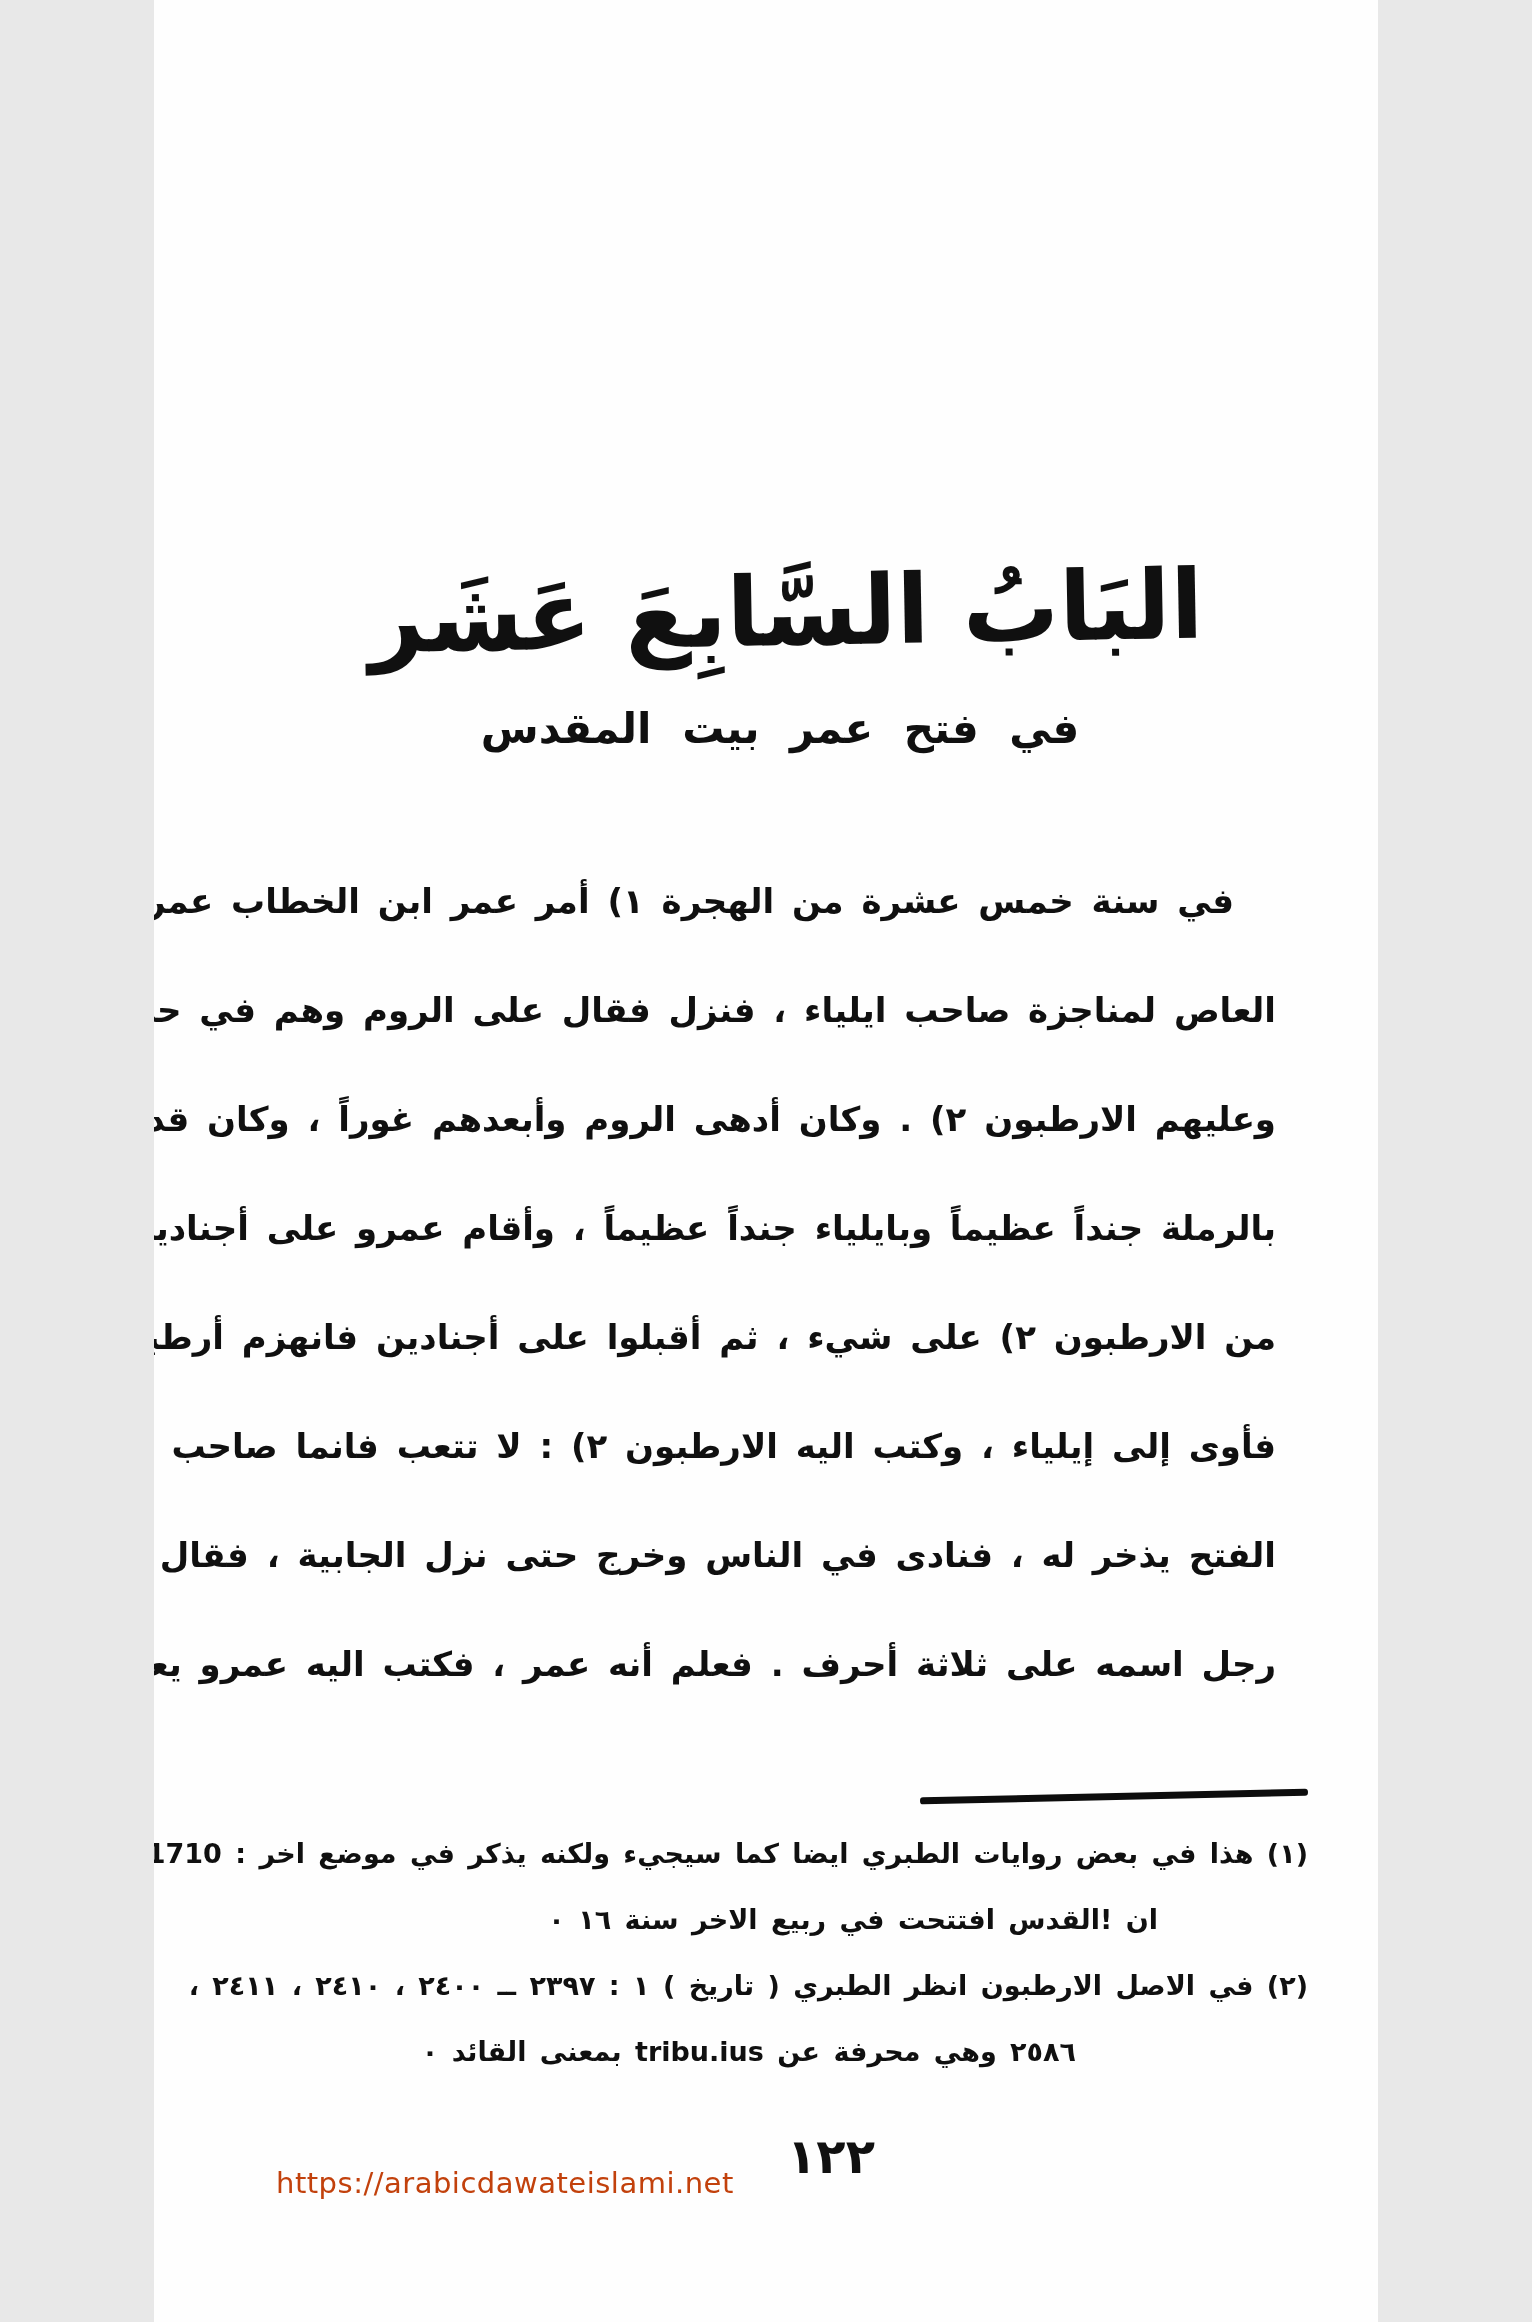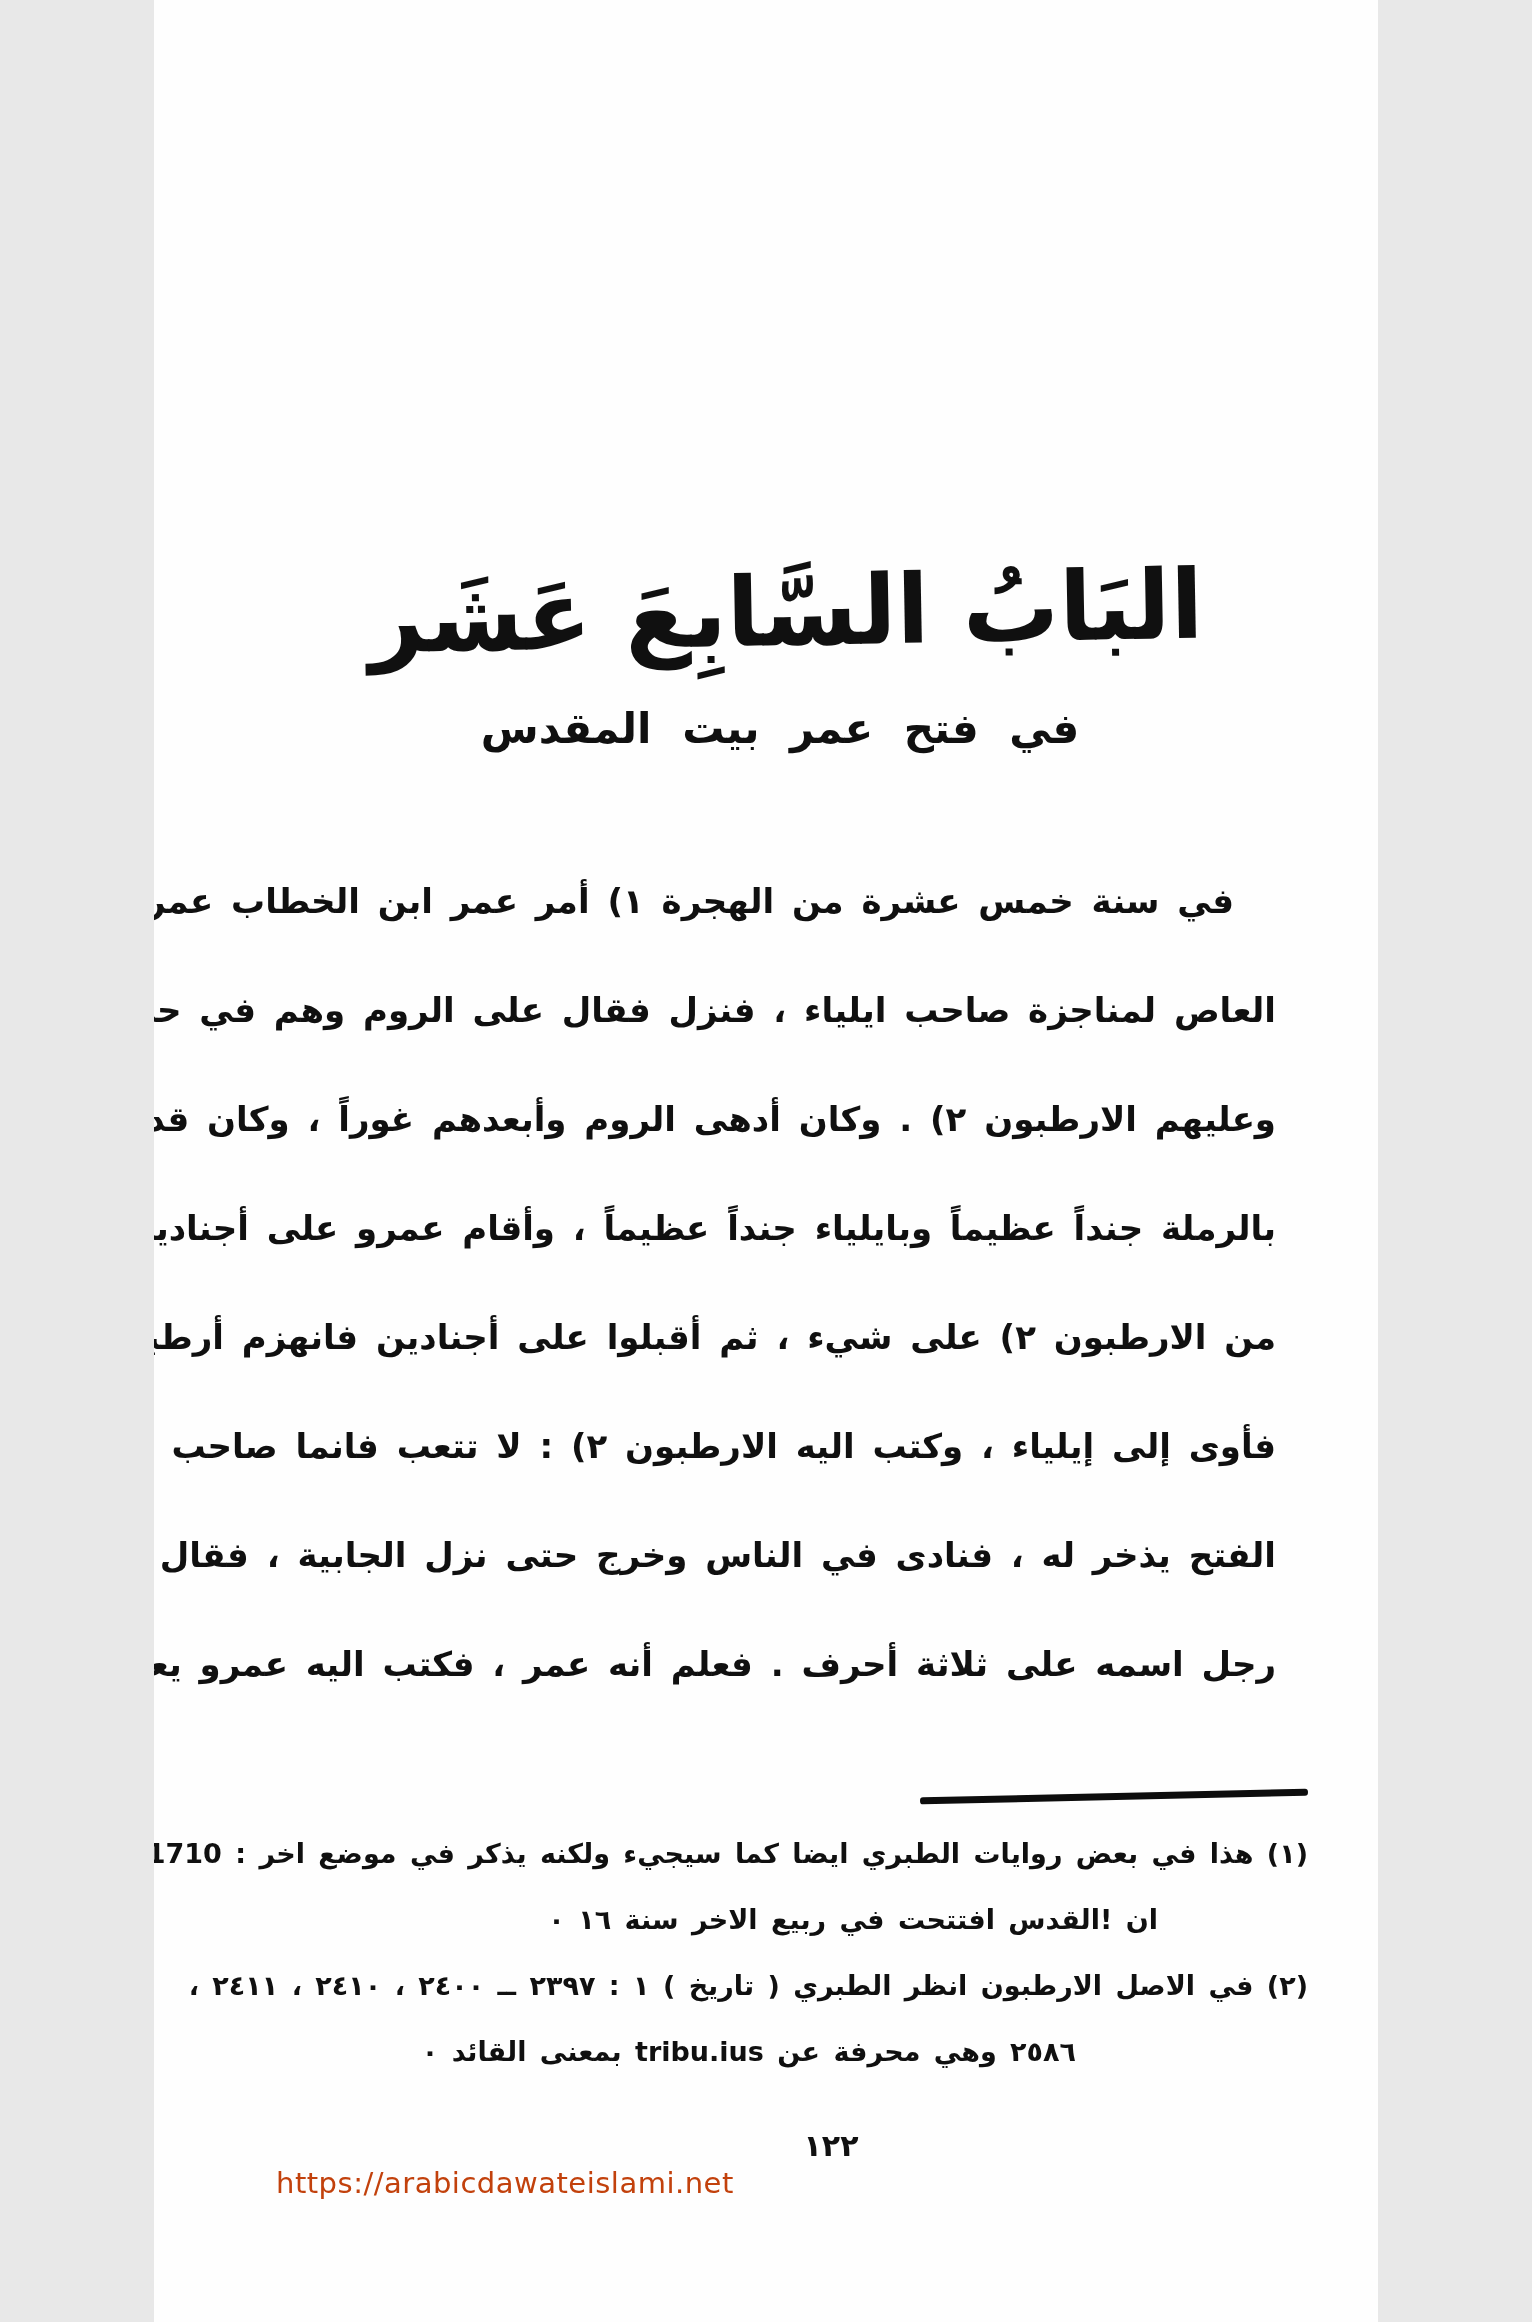--- a/index.html
+++ b/index.html
@@ -85,21 +85,21 @@
     text-align: right;
     text-align-last: right;
     padding-right: 232px;
   }
   .page-number {
     position: absolute;
     top: 2128px;
     right: 0;
     left: 130px;
     text-align: center;
-    font-size: 30px;
+    font-size: 48px;
     font-weight: bold;
     letter-spacing: 6px;
   }
   .watermark {
     position: absolute;
     top: 2166px;
     left: 122px;
     direction: ltr;
     color: #c2410c;
     font-size: 29px;

